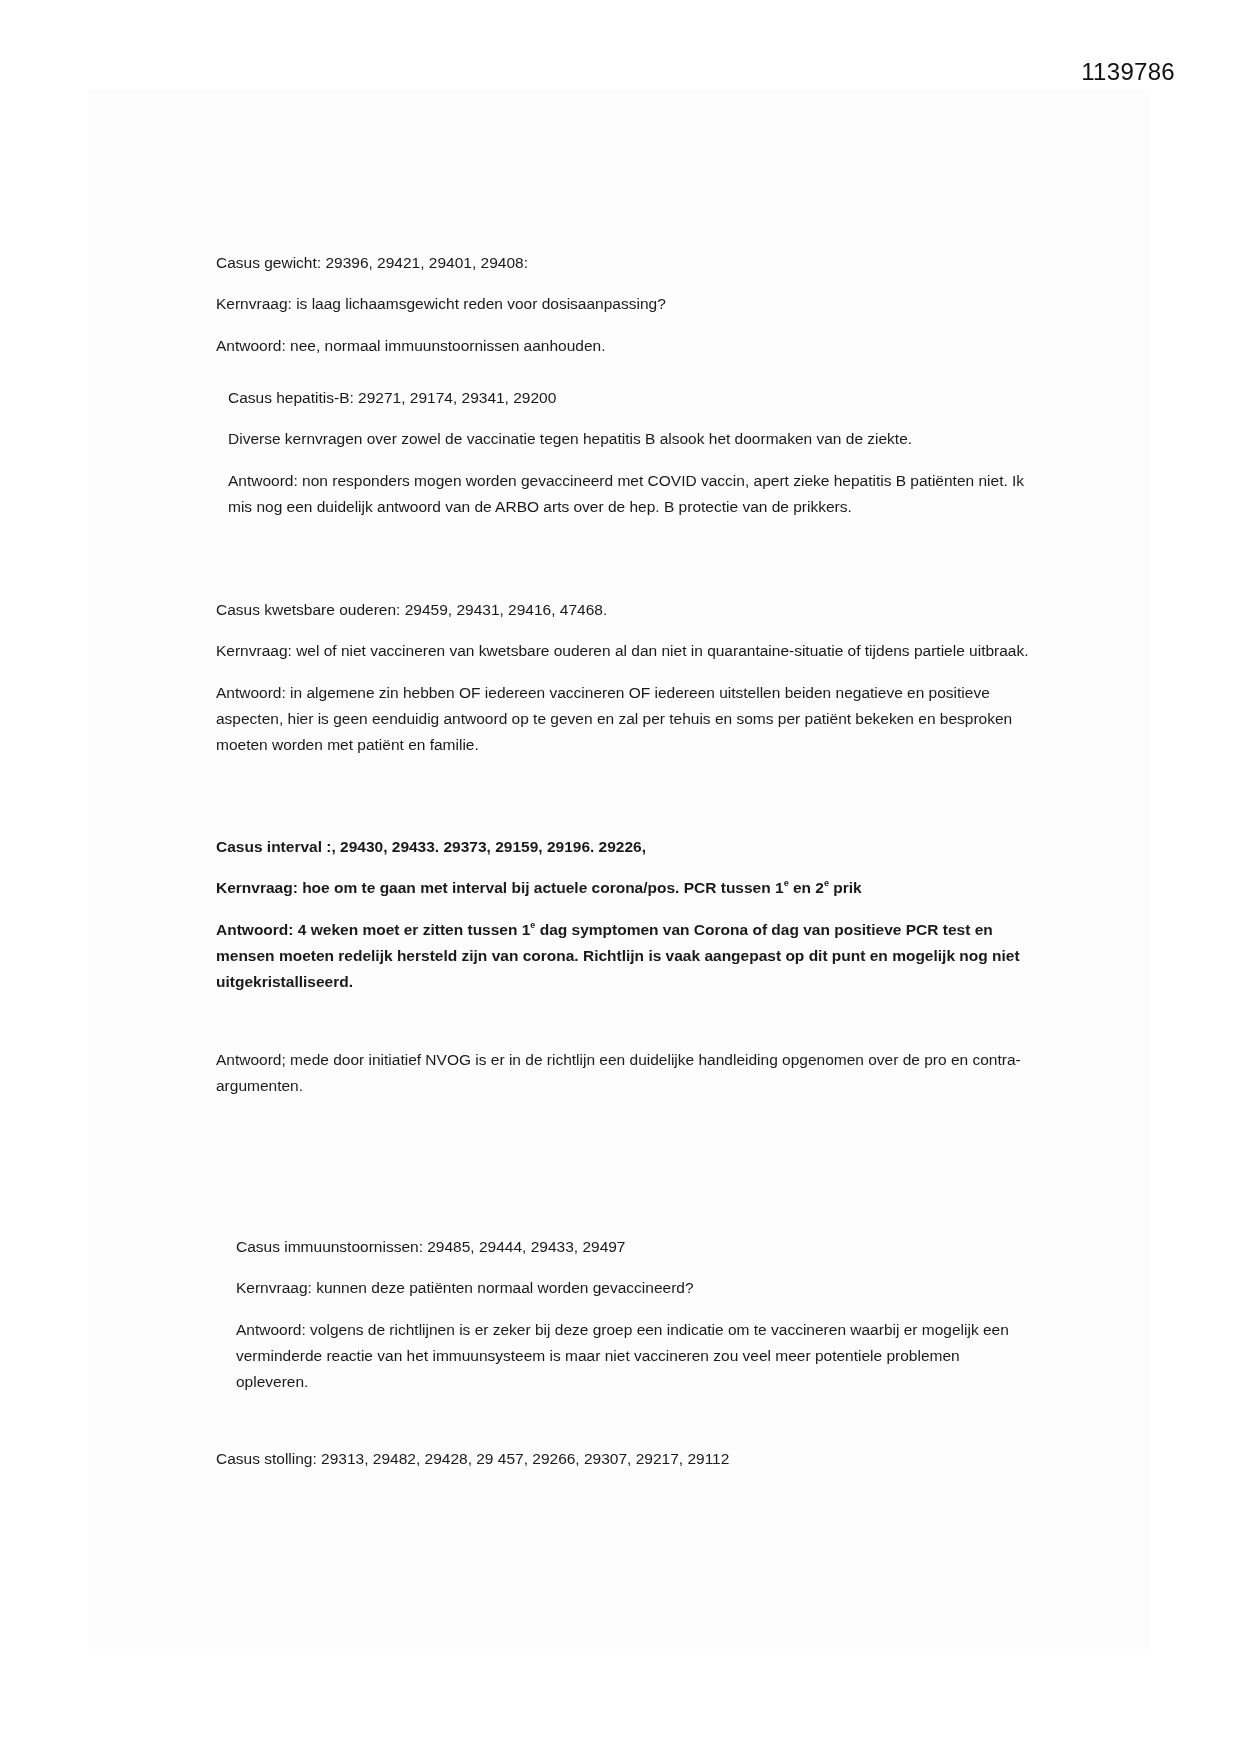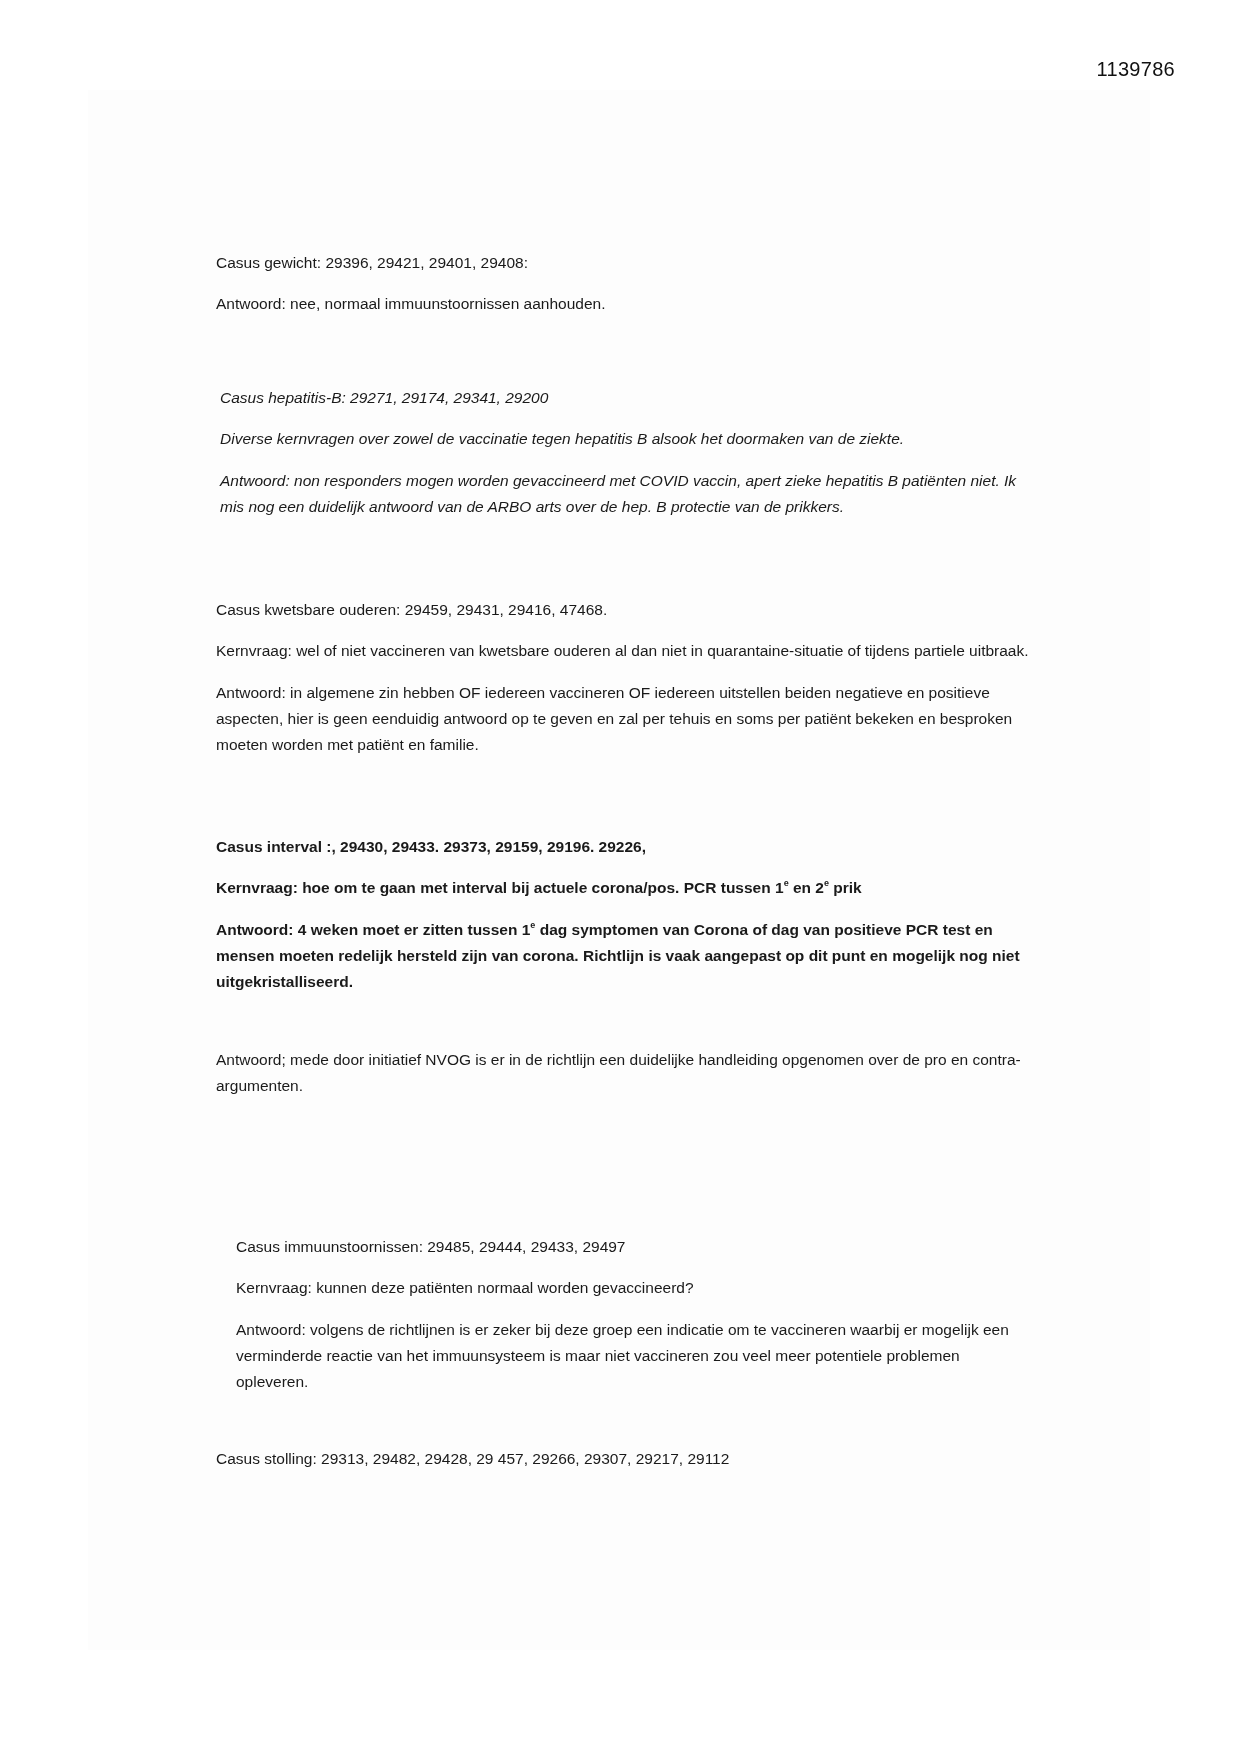--- a/index.html
+++ b/index.html
@@ -8,59 +8,60 @@
       background: #ffffff;
       position: relative;
       overflow: hidden;
       font-family: "Liberation Sans", sans-serif;
       color: #111;
     }
     .doc-id {
       position: absolute;
       right: 66px; top: 58px;
       font-family: "Liberation Sans", sans-serif;
-      font-size: 20px;
+      font-size: 24px;
       color: #111;
       letter-spacing: 0.3px;
     }
     .scan-area {
       position: absolute;
       left: 88px; top: 90px;
       width: 1062px; height: 1560px;
       background: #fdfdfd;
     }
     .content {
       position: absolute;
       left: 216px; top: 218px;
       width: 820px;
       font-family: "Liberation Sans", sans-serif;
       font-size: 15.5px;
       line-height: 26px;
       color: #1a1a1a;
     }
     .s-gewicht { position: absolute; top: 16px; left: 0; right: 0; }
-    .s-hepb { position: absolute; top: 151px; left: 4px; right: 0; font-style: italic; }
+    .s-hepb { position: absolute; top: 151px; left: 12px; right: 0; }
     .s-kwets { position: absolute; top: 363px; left: 0; right: 0; }
     .s-interval { position: absolute; top: 600px; left: 0; right: 0; font-weight: bold; }
     .s-zwanger { position: absolute; top: 813px; left: 0; right: 0; }
     .s-immuun { position: absolute; top: 1000px; left: 0; right: 0; margin-left: 20px; }
     .s-stolling { position: absolute; top: 1212px; left: 0; right: 0; }
     sup { font-size: 9px; line-height: 0; vertical-align: 7px; }
   </style>
 </head>
 <body>
 
 <div class="doc-id">1139786</div>
 
 <div class="scan-area"></div>
 
 <div class="content">
 
   <div class="s-gewicht">
     <p>Casus gewicht: 29396, 29421, 29401, 29408:</p>
+    <p>Kernvraag: is laag lichaamsgewicht reden voor dosisaanpassing?</p>
     <p>Antwoord: nee,  normaal immuunstoornissen aanhouden.</p>
   </div>
 
   <div class="s-hepb">
     <p>Casus hepatitis-B: 29271, 29174, 29341, 29200</p>
     <p>Diverse kernvragen over zowel de vaccinatie tegen hepatitis B alsook het doormaken van de ziekte.</p>
     <p>Antwoord: non responders mogen worden gevaccineerd met COVID vaccin, apert zieke hepatitis B patiënten niet.  Ik mis nog een duidelijk antwoord van de ARBO arts over de hep. B protectie van de prikkers.</p>
   </div>
 
   <div class="s-kwets">

